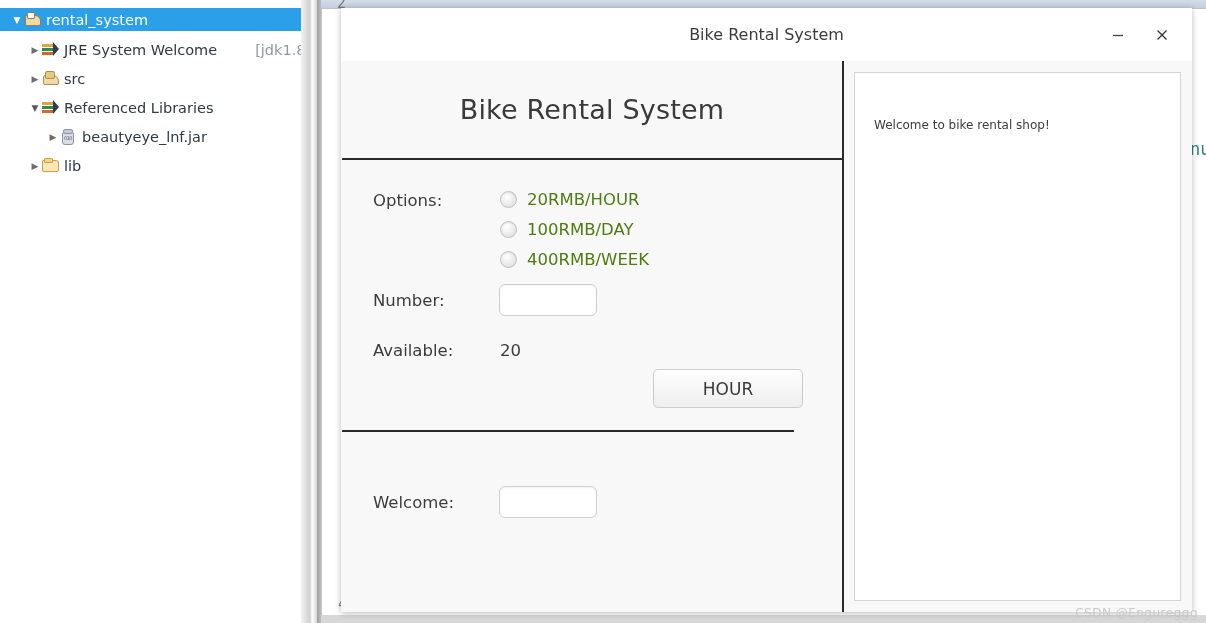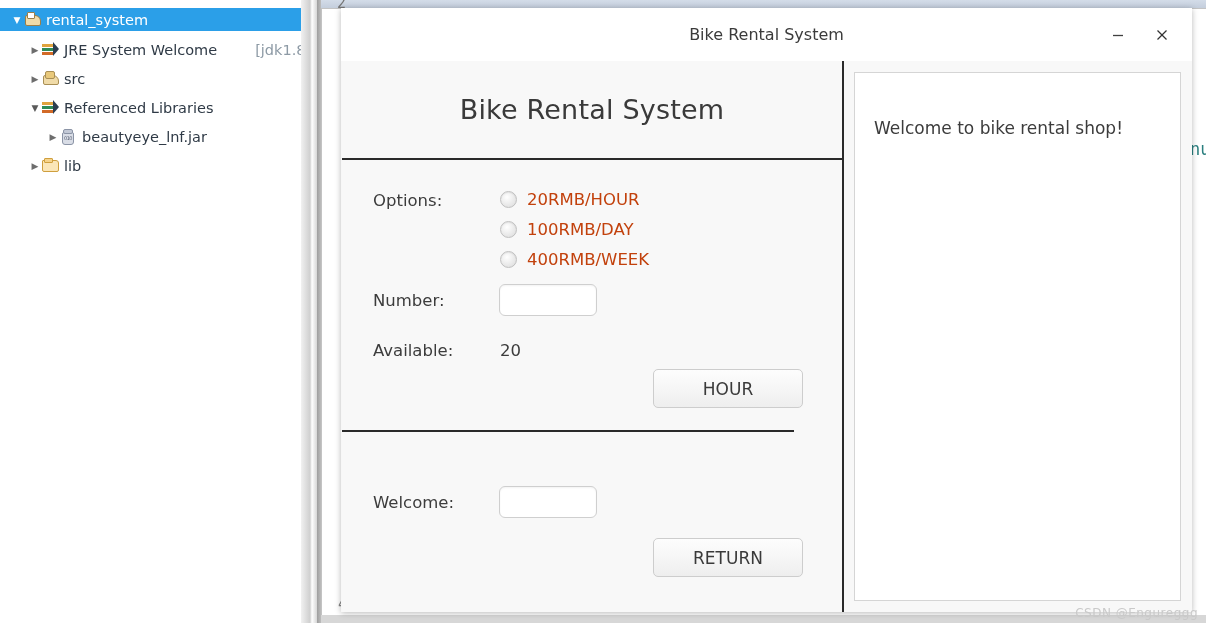--- a/index.html
+++ b/index.html
@@ -243,21 +243,21 @@
   .form-label {
     position: absolute;
     font-size: 16.5px;
     color: #3c3c3c;
   }
   .radio-row {
     position: absolute;
     display: flex;
     align-items: center;
     font-size: 16.5px;
-    color: #c2410c;
+    color: #4d7c0f;
   }
   .radio-dot {
     width: 15px; height: 15px;
     border-radius: 50%;
     background: radial-gradient(circle at 40% 35%, #ffffff 0%, #eaeaea 55%, #dadada 100%);
     border: 1px solid #c0c0c0;
     box-shadow: inset 0 1px 1px rgba(0,0,0,.06);
     margin-right: 10px;
     flex: 0 0 15px;
   }
@@ -307,21 +307,21 @@
     position: absolute;
     left: 10px; top: 11px;
     width: 327px; height: 529px;
     background: #ffffff;
     border: 1px solid #d5d5d5;
     box-sizing: border-box;
   }
   .msg-text {
     position: absolute;
     left: 19px; top: 45px;
-    font-size: 17px;
+    font-size: 12px;
     color: #3c3c3c;
   }
 
   .watermark {
     position: absolute;
     right: 8px; bottom: 3px;
     font-size: 12px;
     color: #c9c9c9;
     letter-spacing: .5px;
     user-select: none;
@@ -451,21 +451,20 @@
 
           <div class="form-label" style="left:31px; top:181px;">Available:</div>
           <div class="value-text" style="left:158px; top:181px;">20</div>
 
           <div class="btn" style="left:311px; top:209px;">HOUR</div>
         </div>
 
         <div class="return-panel">
           <div class="form-label" style="left:31px; top:61px;">Welcome:</div>
           <input class="txt-input" style="left: 157px; top: 54px;" type="text" placeholder="">
-          <div class="btn" style="left:311px; top:106px;">RETURN</div>
         </div>
       </div>
 
       <div class="right-col">
         <div class="msg-box">
           <div class="msg-text">Welcome to bike rental shop!</div>
         </div>
       </div>
 
     </div>

